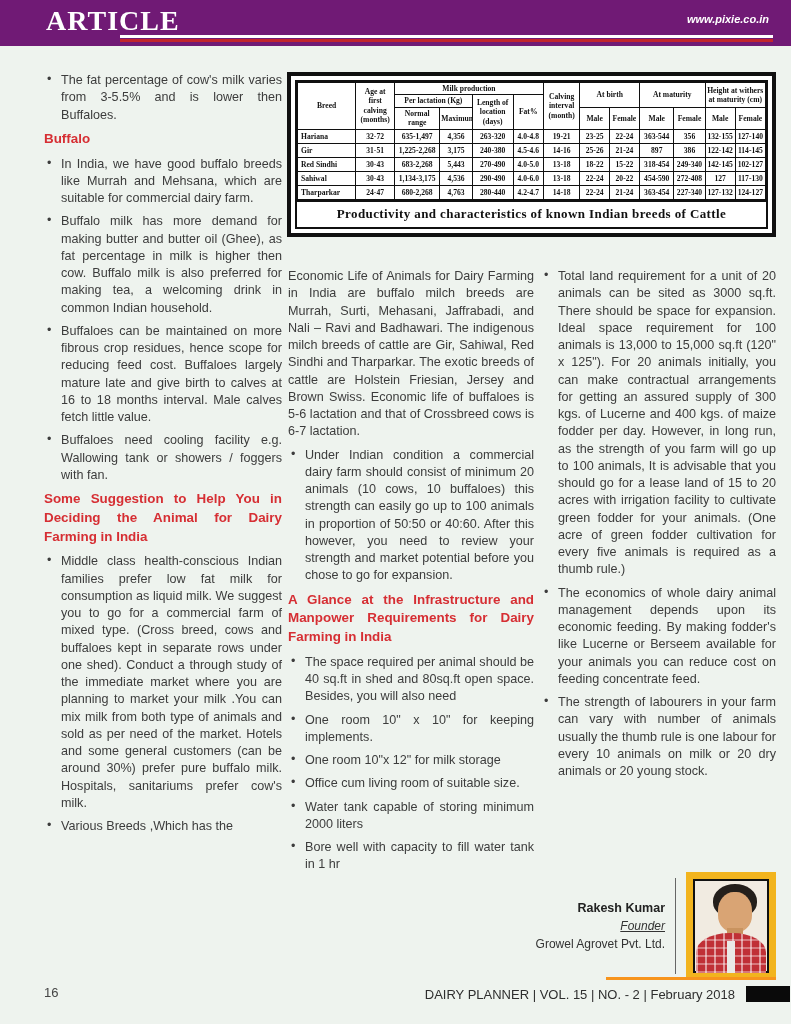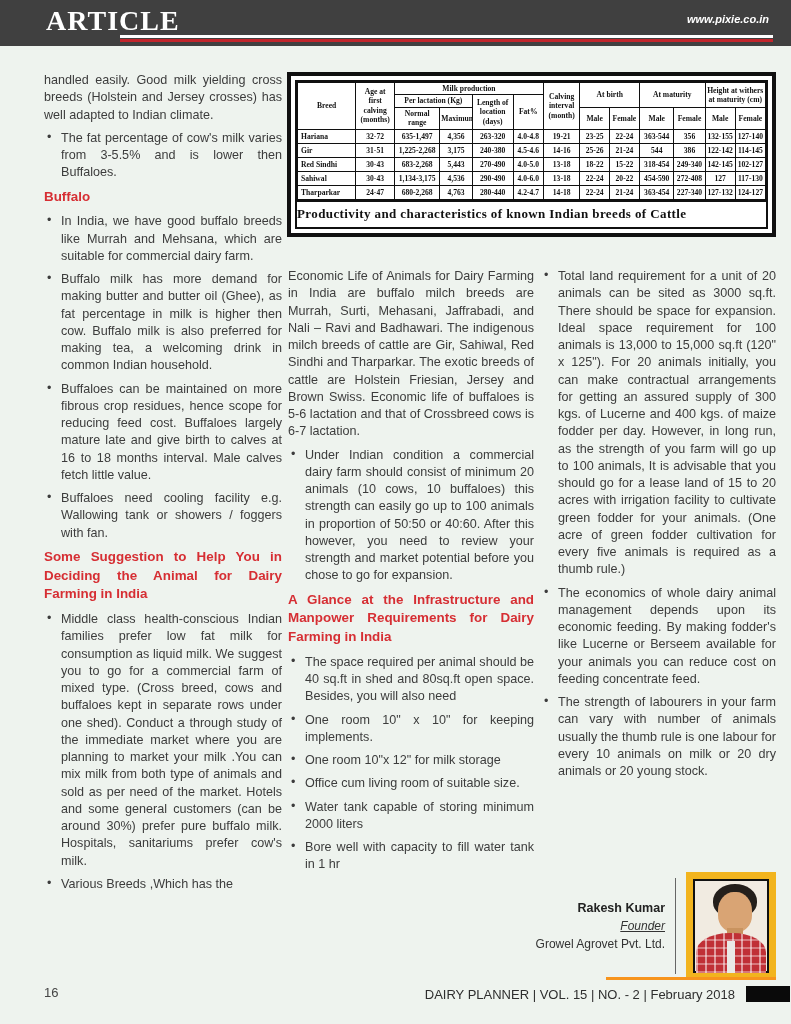--- a/index.html
+++ b/index.html
@@ -7,21 +7,21 @@
   body {
     font-family: "Liberation Sans", sans-serif;
     background: #eef3ee;
     position: relative;
     overflow: hidden;
     color: #3c3c3c;
   }
   
   .banner {
     position: absolute; left: 0; top: 0; width: 791px; height: 46px;
-    background: #404040;
+    background: #701a75;
   }
   .banner-title {
     position: absolute; left: 46px; top: 5px;
     font-family: "Liberation Serif", serif;
     font-size: 28px; font-weight: 700; letter-spacing: 1px; color: #fff;
   }
   .banner-underline {
     position: absolute; left: 120px; right: 18px; bottom: 8px; height: 3px;
     background: #fff; box-shadow: 0 4px 0 #c2252c;
   }
@@ -50,21 +50,21 @@
   }
   table.breeds th, table.breeds td {
     border: 1px solid #101010; text-align: center; vertical-align: middle;
     padding: 1px; line-height: 1.25; overflow: hidden;
   }
   table.breeds td.breed-cell { text-align: left; padding-left: 3px; }
   table.breeds tbody td { height: 14px; }
   .table-caption {
     border-top: 2px solid #101010;
     font-family: "Liberation Serif", serif; font-weight: 700;
-    font-size: 13px; letter-spacing: 0.4px; text-align: left;
+    font-size: 13px; letter-spacing: 0.4px; text-align: center;
     padding: 4px 0 5px 0; color: #111;
   }
   
   .author { position: absolute; left: 518px; top: 872px; width: 258px; display: flex; align-items: center; }
   .author-text { flex: 1; text-align: right; padding-right: 10px; line-height: 1.5; }
   .author-name { font-weight: 700; font-size: 12.5px; color: #222; }
   .author-role { font-style: italic; font-size: 12px; color: #333; text-decoration: underline; }
   .author-company { font-size: 12px; color: #333; }
   .author-divider { width: 1px; height: 96px; background: #666; }
   .author-photo {
@@ -163,21 +163,21 @@
           <tr>
             <td class="breed-cell">Gir</td>
             <td>31-51</td>
             <td>1,225-2,268</td>
             <td>3,175</td>
             <td>240-380</td>
             <td>4.5-4.6</td>
             <td>14-16</td>
             <td>25-26</td>
             <td>21-24</td>
-            <td>544</td>
+            <td>897</td>
             <td>386</td>
             <td>122-142</td>
             <td>114-145</td>
           </tr>
           <tr>
             <td class="breed-cell">Red Sindhi</td>
             <td>30-43</td>
             <td>683-2,268</td>
             <td>5,443</td>
             <td>270-490</td>
@@ -220,21 +220,20 @@
             <td>127-132</td>
             <td>124-127</td>
           </tr>
         </tbody>
     </table>
     <div class="table-caption">Productivity and characteristics of known Indian breeds of Cattle</div>
   </div>
 </div>
 
 <div class="col col-left">
-  <div class="p">handled easily. Good milk yielding cross breeds (Holstein and Jersey crosses) has well adapted to Indian climate.</div>
   <div class="b">The fat percentage of cow's milk varies from 3-5.5% and is lower then Buffaloes.</div>
   <div class="h">Buffalo</div>
   <div class="b">In India, we have good buffalo breeds like Murrah and Mehsana, which are suitable for commercial dairy farm.</div>
   <div class="b">Buffalo milk has more demand for making butter and butter oil (Ghee), as fat percentage in milk is higher then cow. Buffalo milk is also preferred for making tea, a welcoming drink in common Indian household.</div>
   <div class="b">Buffaloes can be maintained on more fibrous crop residues, hence scope for reducing feed cost. Buffaloes largely mature late and give birth to calves at 16 to 18 months interval. Male calves fetch little value.</div>
   <div class="b">Buffaloes need cooling facility e.g. Wallowing tank or showers / foggers with fan.</div>
   <div class="h">Some Suggestion to Help You in Deciding the Animal for Dairy Farming in India</div>
   <div class="b">Middle class health-conscious Indian families prefer low fat milk for consumption as liquid milk. We suggest you to go for a commercial farm of mixed type. (Cross breed, cows and buffaloes kept in separate rows under one shed). Conduct a through study of the immediate market where you are planning to market your milk .You can mix milk from both type of animals and sold as per need of the market. Hotels and some general customers (can be around 30%) prefer pure buffalo milk. Hospitals, sanitariums prefer cow's milk.</div>
   <div class="b">Various Breeds ,Which has      the</div>
 </div>

